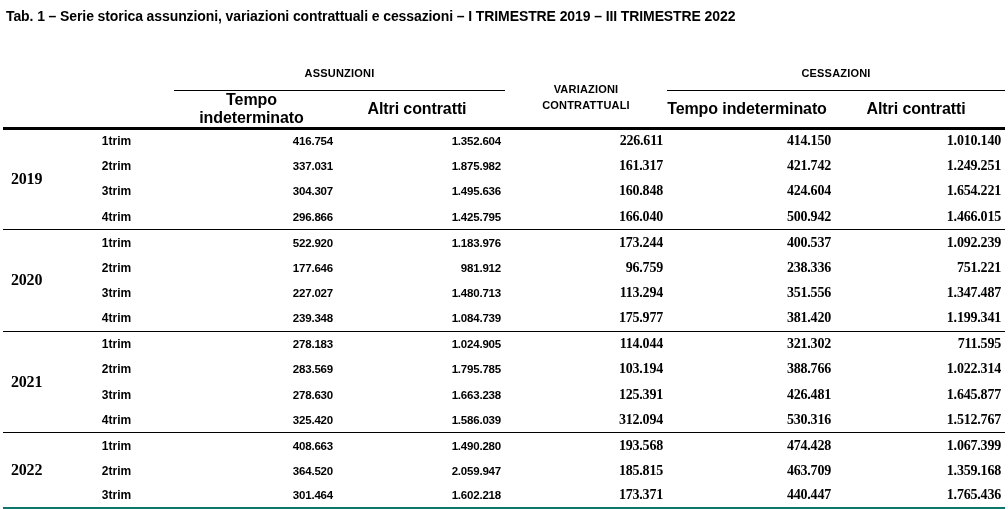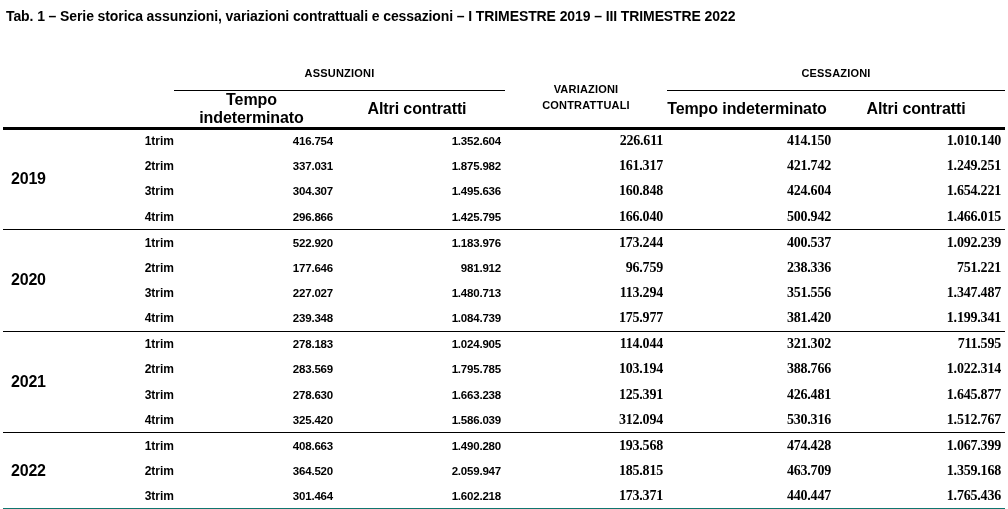--- a/index.html
+++ b/index.html
@@ -15,21 +15,21 @@
     font-size: 14px;
     margin: 8px 0 0 6px;
     white-space: nowrap;
     letter-spacing: -0.1px;
   }
   table.data {
     border-collapse: collapse;
     table-layout: fixed;
     margin: 33px 0 0 3px;
     width: 1002px;
-    border-bottom: 1px solid #0f766e;
+    border-bottom: 3px solid #0f766e;
   }
   col.c-year { width: 53px; }
   col.c-trim { width: 118px; }
   col.c-ati  { width: 163px; }
   col.c-aac  { width: 168px; }
   col.c-var  { width: 162px; }
   col.c-cti  { width: 168px; }
   col.c-cac  { width: 170px; }
 
   thead th { font-weight: bold; padding: 0; }
@@ -60,22 +60,23 @@
   }
   th.blank { border-bottom: 0; }
   tr.subrow th.blank { border-bottom: 3px solid #000; }
 
   tbody td { font-weight: bold; padding: 0; height: 25.4px; vertical-align: middle; }
   td.year {
     font-size: 16px;
     text-align: left;
     padding-left: 8px;
     letter-spacing: -0.2px;
-  }
-  td.trim { font-size: 12px; text-align: right; padding-left: 3px; }
+    font-family: Liberation Serif, serif;
+  }
+  td.trim { font-size: 12px; text-align: center; padding-left: 3px; }
   td.num-s {
     font-size: 11.5px;
     text-align: right;
     padding-right: 4px;
     letter-spacing: -0.2px;
   }
   td.num-l {
     font-size: 14px;
     text-align: right;
     padding-right: 4px;

